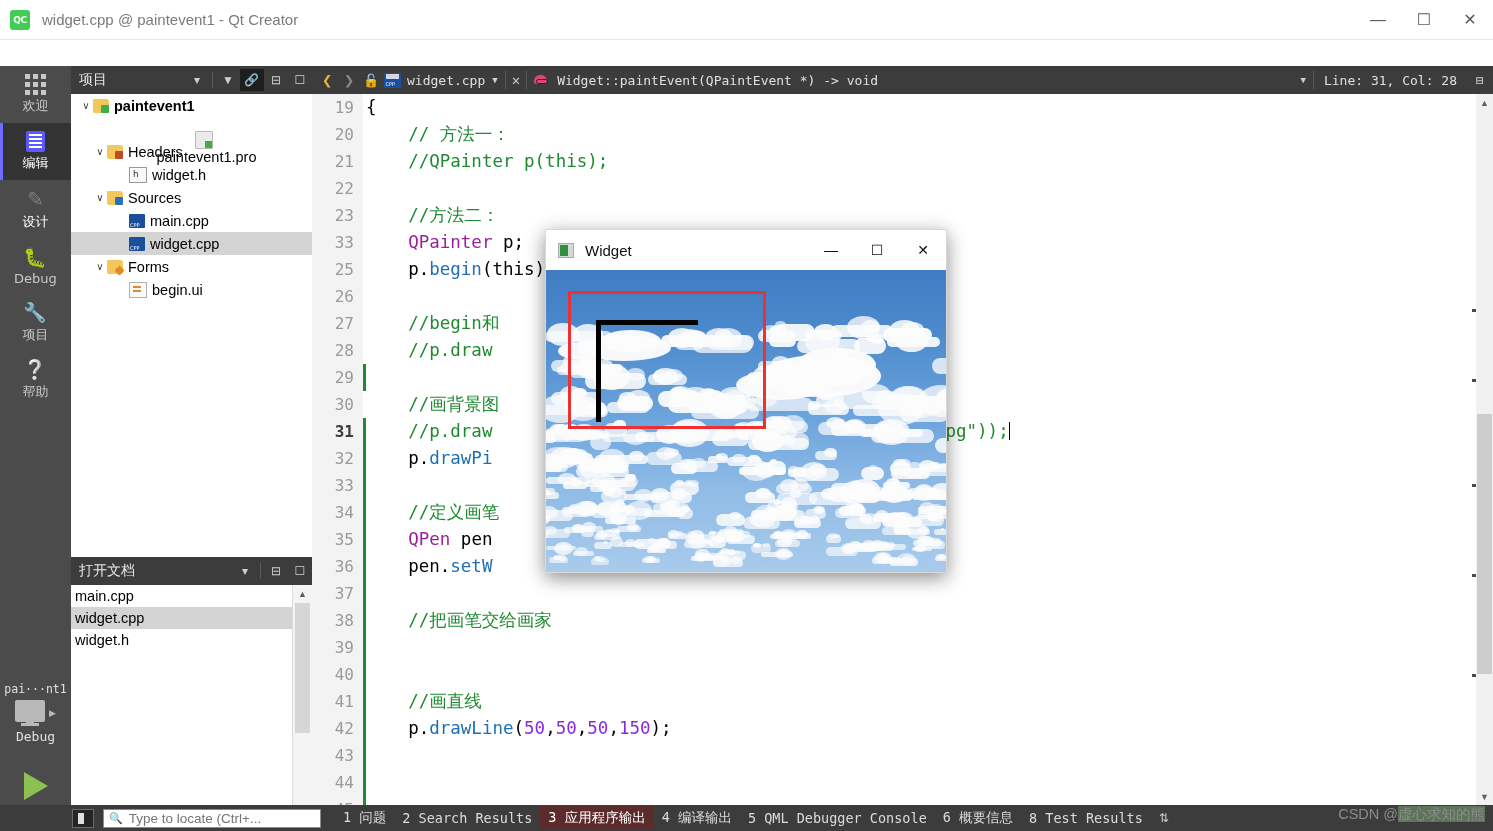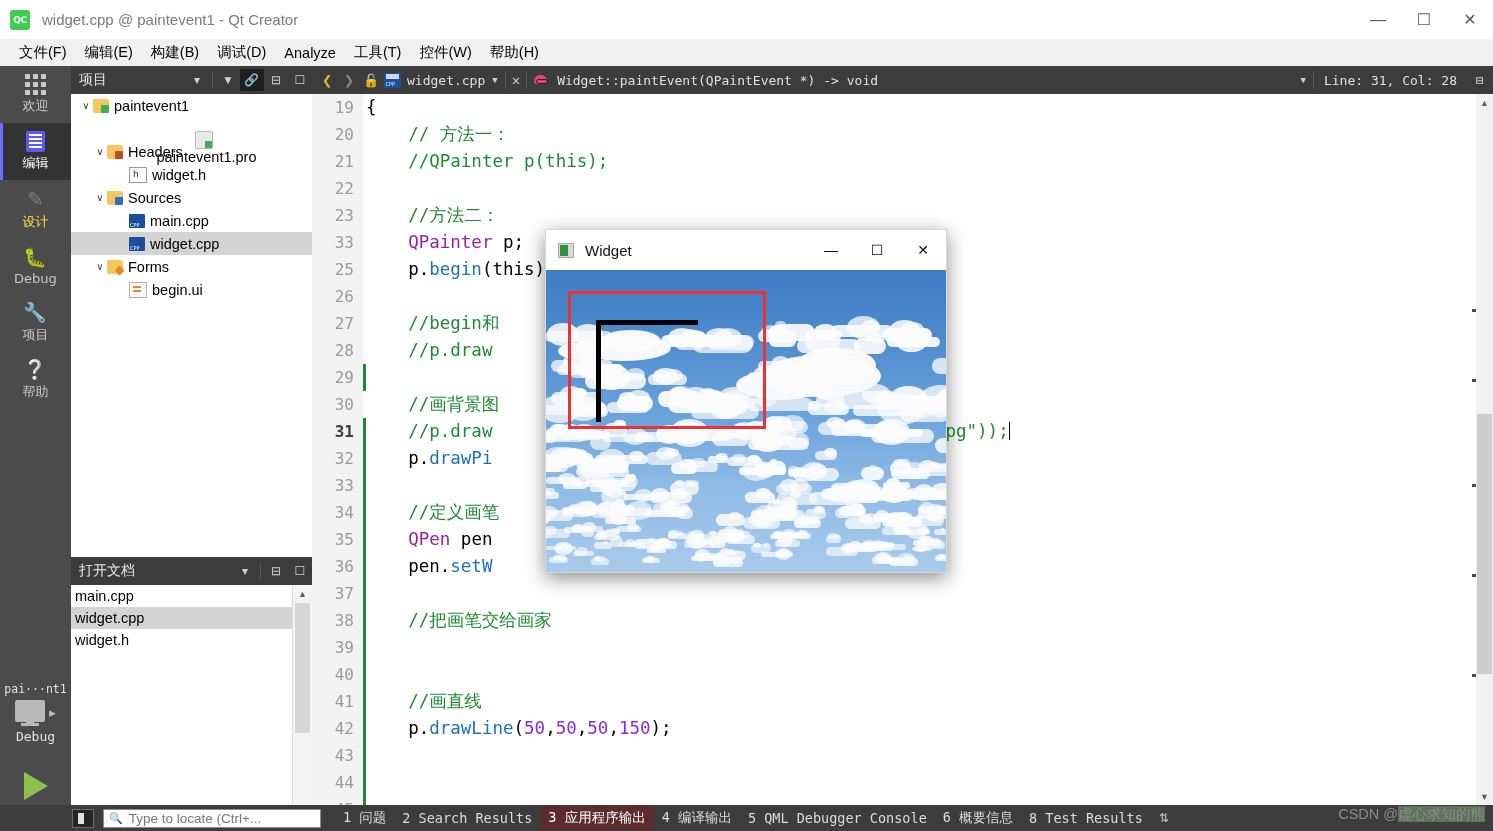--- a/index.html
+++ b/index.html
@@ -47,21 +47,21 @@
     align-items:center;justify-content:center;color:#c8c8c8;
     position:relative;
   }
   .mode .lbl{font-size:13px;margin-top:2px;font-family:"DejaVu Sans",sans-serif;}
   .mode.active{background:#333333;}
   .mode.active .lbl{color:#ffffff;}
   .mode.active:before{
     content:"";position:absolute;left:0;top:0;width:3px;height:57px;background:#6c6cff;
   }
   .mode.dim{color:#7d7d7d;}
-  .mode.dim .lbl{color:#fde047;}
+  .mode.dim .lbl{color:#ffffff;}
   .grid-ico{display:grid;grid-template-columns:repeat(3,5px);grid-gap:3px;}
   .grid-ico i{width:5px;height:5px;background:#c8c8c8;display:block;}
   .doc-ico{width:19px;height:21px;background:#5a5aff;border-radius:2px;position:relative;}
   .doc-ico:after{
     content:"";position:absolute;left:3px;top:3px;width:13px;height:15px;
     background:repeating-linear-gradient(#fff 0 2px,#5a5aff 2px 4px);
   }
 
   .kit-block{position:absolute;left:0;top:612px;width:71px;}
   .kit-name{
@@ -105,21 +105,21 @@
   .f-folder.fm:after{background:#e08a2a;border-radius:0;transform:rotate(45deg);width:7px;height:7px;}
   .f-file{background:#eaeaea;border:1px solid #b8b8b8;border-radius:1px;}
   .f-file:after{content:"";position:absolute;right:0;bottom:0;width:7px;height:7px;background:#3fae4a;}
   .f-cpp{background:#1a4f9c;border-radius:1px;}
   .f-cpp:after{content:"CPP";position:absolute;left:1px;bottom:0px;font-size:5px;color:#fff;font-family:"DejaVu Sans",sans-serif;line-height:6px;}
   .f-h{background:#fafafa;border:1px solid #9a9a9a;}
   .f-h:after{content:"h";position:absolute;left:3px;top:0px;font-size:9px;color:#333;line-height:13px;font-family:"DejaVu Sans",sans-serif;}
   .f-ui{background:#fafafa;border:1px solid #b0b0b0;}
   .f-ui:after{content:"";position:absolute;left:3px;top:3px;width:8px;height:2px;background:#e08a2a;box-shadow:0 4px 0 #e08a2a;}
   .tlabel{color:#000;}
-  .tlabel.bold{font-weight:normal;}
+  .tlabel.bold{font-weight:bold;}
 
   .opendocs-head{position:absolute;left:0;top:491px;width:241px;}
   .opendocs{position:absolute;left:0;top:519px;width:241px;height:246px;background:#fff;border-right:1px solid #c8c8c8;}
   .dlist{position:absolute;left:0;top:0;width:222px;}
   .drow{height:22px;display:flex;align-items:center;padding-left:4px;font-size:14.5px;color:#000;cursor:default;}
   .drow.sel{background:#d4d4d4;}
   .dscroll{position:absolute;right:0;top:0;width:19px;height:246px;background:#f4f4f4;border-left:1px solid #dcdcdc;}
   .dscroll .up{width:19px;height:17px;display:flex;align-items:center;justify-content:center;color:#5a5a5a;font-size:9px;}
   .dscroll .thumb{width:15px;height:130px;background:#d6d6d6;margin:1px auto;}
   .dscroll .dn{position:absolute;bottom:0;width:19px;height:17px;display:flex;align-items:center;justify-content:center;color:#5a5a5a;font-size:9px;}
@@ -231,30 +231,20 @@
   <div class="titlebar">
     <div class="tb-icon">QC</div>
     <div class="tb-title">widget.cpp @ paintevent1 - Qt Creator</div>
     <div class="tb-btns">
       <div class="tb-btn">—</div>
       <div class="tb-btn">☐</div>
       <div class="tb-btn close">✕</div>
     </div>
   </div>
 
-  <div class="menubar">
-    <div class="menu-item">文件(F)</div>
-    <div class="menu-item">编辑(E)</div>
-    <div class="menu-item">构建(B)</div>
-    <div class="menu-item">调试(D)</div>
-    <div class="menu-item">Analyze</div>
-    <div class="menu-item">工具(T)</div>
-    <div class="menu-item">控件(W)</div>
-    <div class="menu-item">帮助(H)</div>
-  </div>
 
   <div class="modebar">
     <div class="mode">
       <span class="grid-ico">
           <i></i>
           <i></i>
           <i></i>
           <i></i>
           <i></i>
           <i></i>

